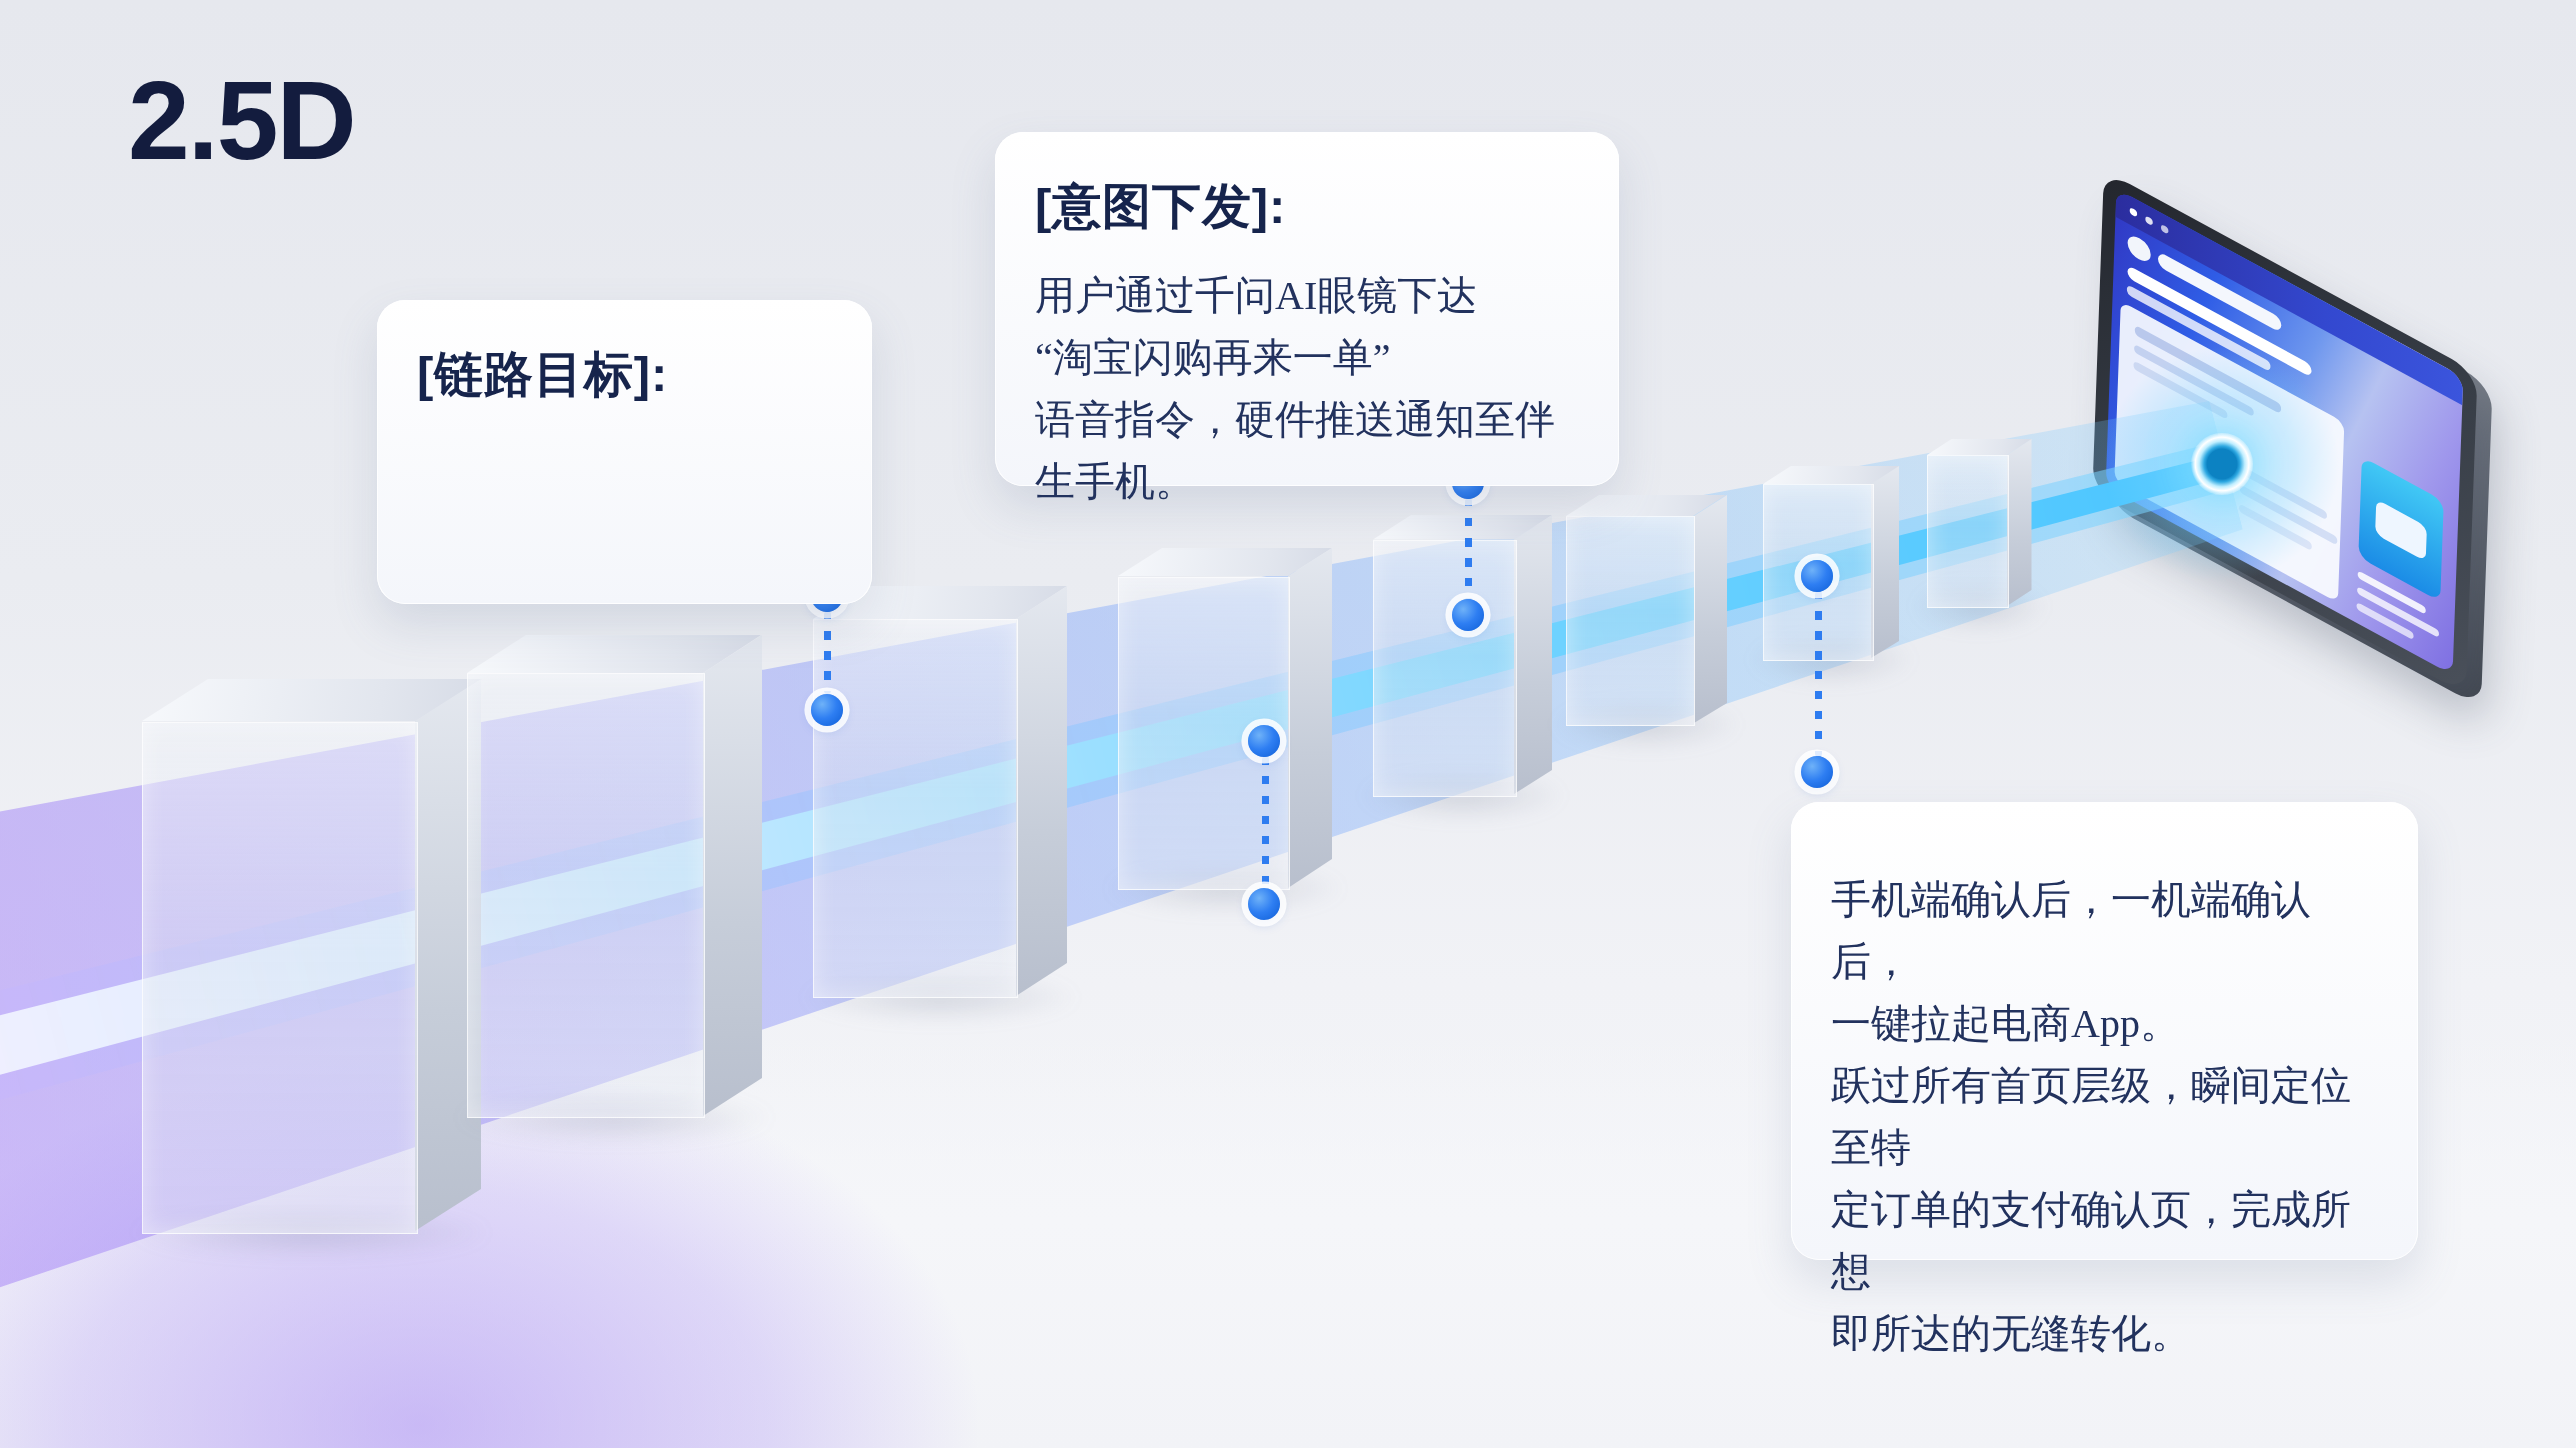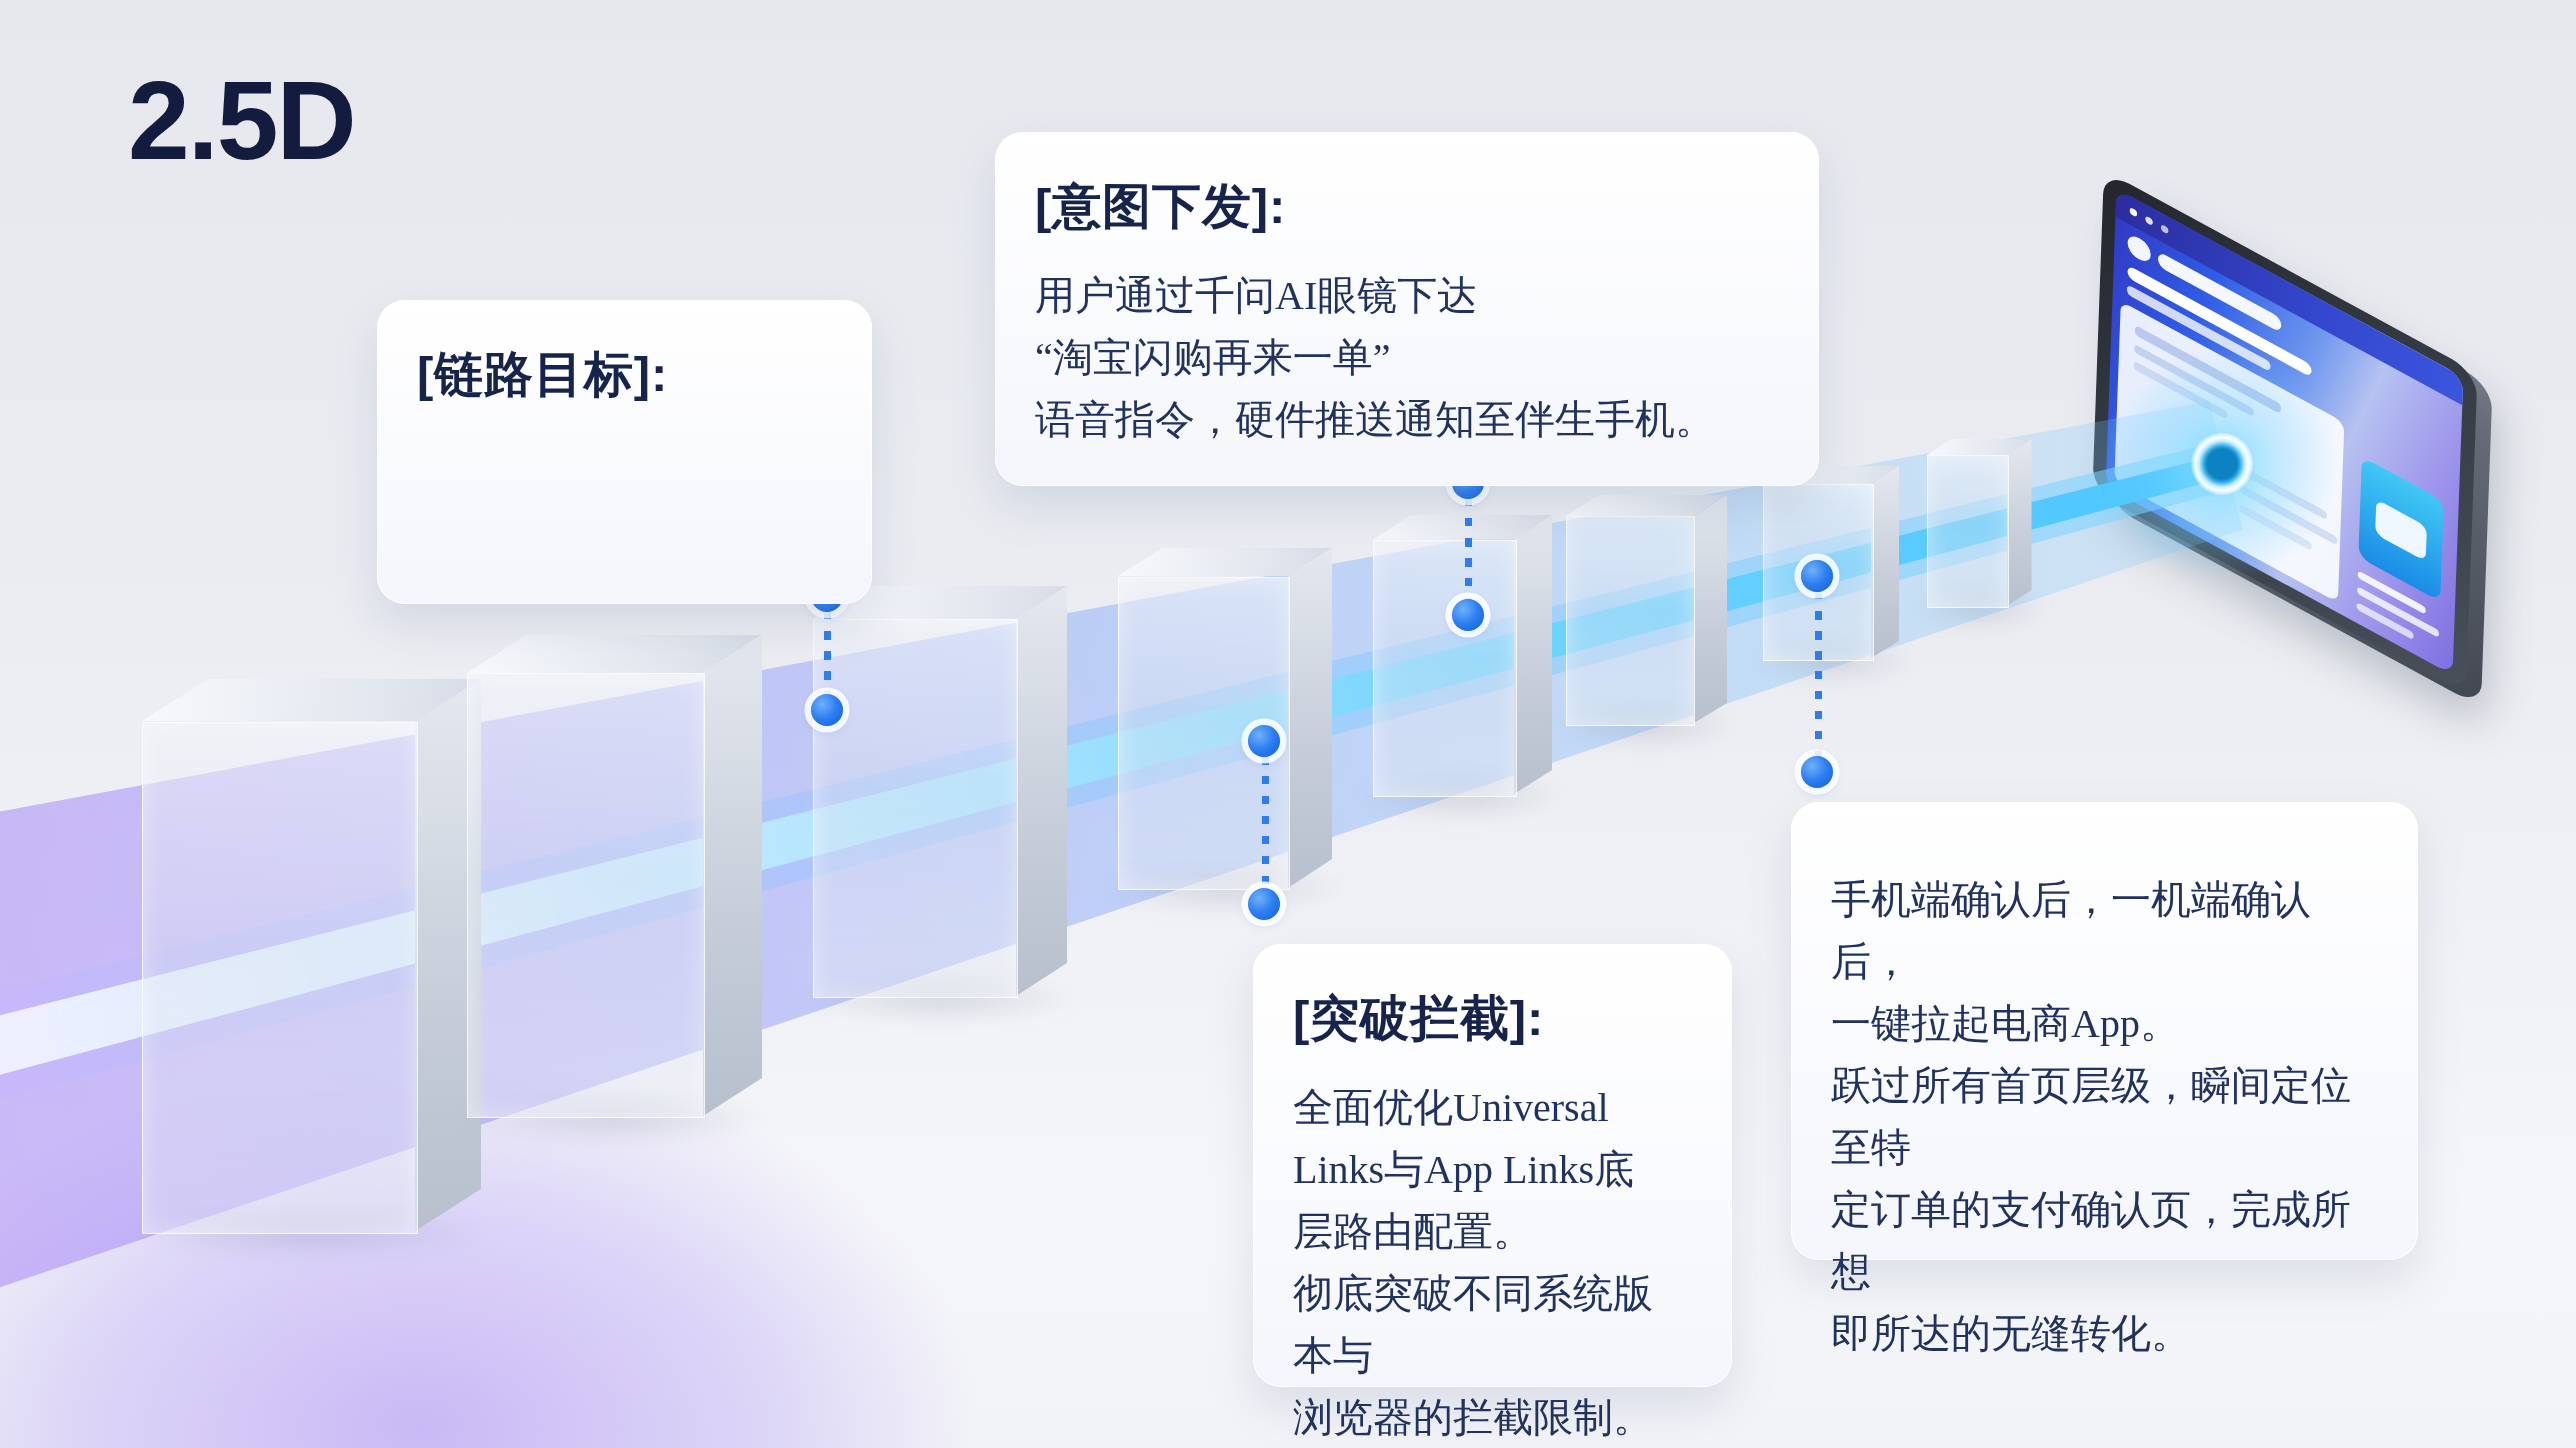--- a/index.html
+++ b/index.html
@@ -63,21 +63,21 @@
   .connector-dot{position:absolute;width:32px;height:32px;border-radius:50%;
     background:radial-gradient(circle at 35% 32%,#6fb2f8 0%,#2e7ef2 48%,#0e5ed6 100%);
     box-shadow:0 0 0 6.6px rgba(255,255,255,0.85),0 2.8px 11.3px rgba(30,90,200,0.35);}
   
   .card{z-index:7;border-radius:28px;padding:42px 40px;box-sizing:border-box;
     background:linear-gradient(180deg,#ffffff 0%,#f4f6fb 100%);
     box-shadow:0 21px 45px rgba(96,112,150,0.17),0 0 0 0.9px rgba(255,255,255,0.9) inset;}
   .card-title{font-size:49px;font-weight:700;color:#16244c;letter-spacing:0.9px;}
   .card-body{margin-top:24.5px;font-size:40px;line-height:1.55;color:#22325e;white-space:pre-line;font-family:Liberation Serif, serif;}
   .card-goal{left:377px;top:300px;width:495px;height:304px;}
-  .card-intent{left:995px;top:132px;width:824px;height:354px;}
+  .card-intent{left:995px;top:132px;width:624px;height:354px;}
   .card-breakthrough{left:1253px;top:944px;width:479px;height:443px;}
   .card-zero{left:1791px;top:802px;width:627px;height:458px;}
   
   .page-title{left:128px;top:57px;z-index:7;font-size:111px;font-weight:700;
     color:#131c3e;letter-spacing:-1.9px;}
 </style>
 </head>
 <body>
 
 <div id="stage">
@@ -174,28 +174,20 @@
     <div class="card-title">[链路目标]:</div>
   </div>
 
   <div class="abs card card-intent">
     <div class="card-title">[意图下发]:</div>
     <div class="card-body">用户通过千问AI眼镜下达
 “淘宝闪购再来一单”
 语音指令，硬件推送通知至伴生手机。</div>
   </div>
 
-  <div class="abs card card-breakthrough">
-    <div class="card-title">[突破拦截]:</div>
-    <div class="card-body">全面优化Universal
-Links与App Links底
-层路由配置。
-彻底突破不同系统版本与
-浏览器的拦截限制。</div>
-  </div>
 
   <div class="abs card card-zero">
     <div class="card-body">手机端确认后，一机端确认后，
 一键拉起电商App。
 跃过所有首页层级，瞬间定位至特
 定订单的支付确认页，完成所想
 即所达的无缝转化。</div>
   </div>
 
   <div class="abs page-title">2.5D</div>

